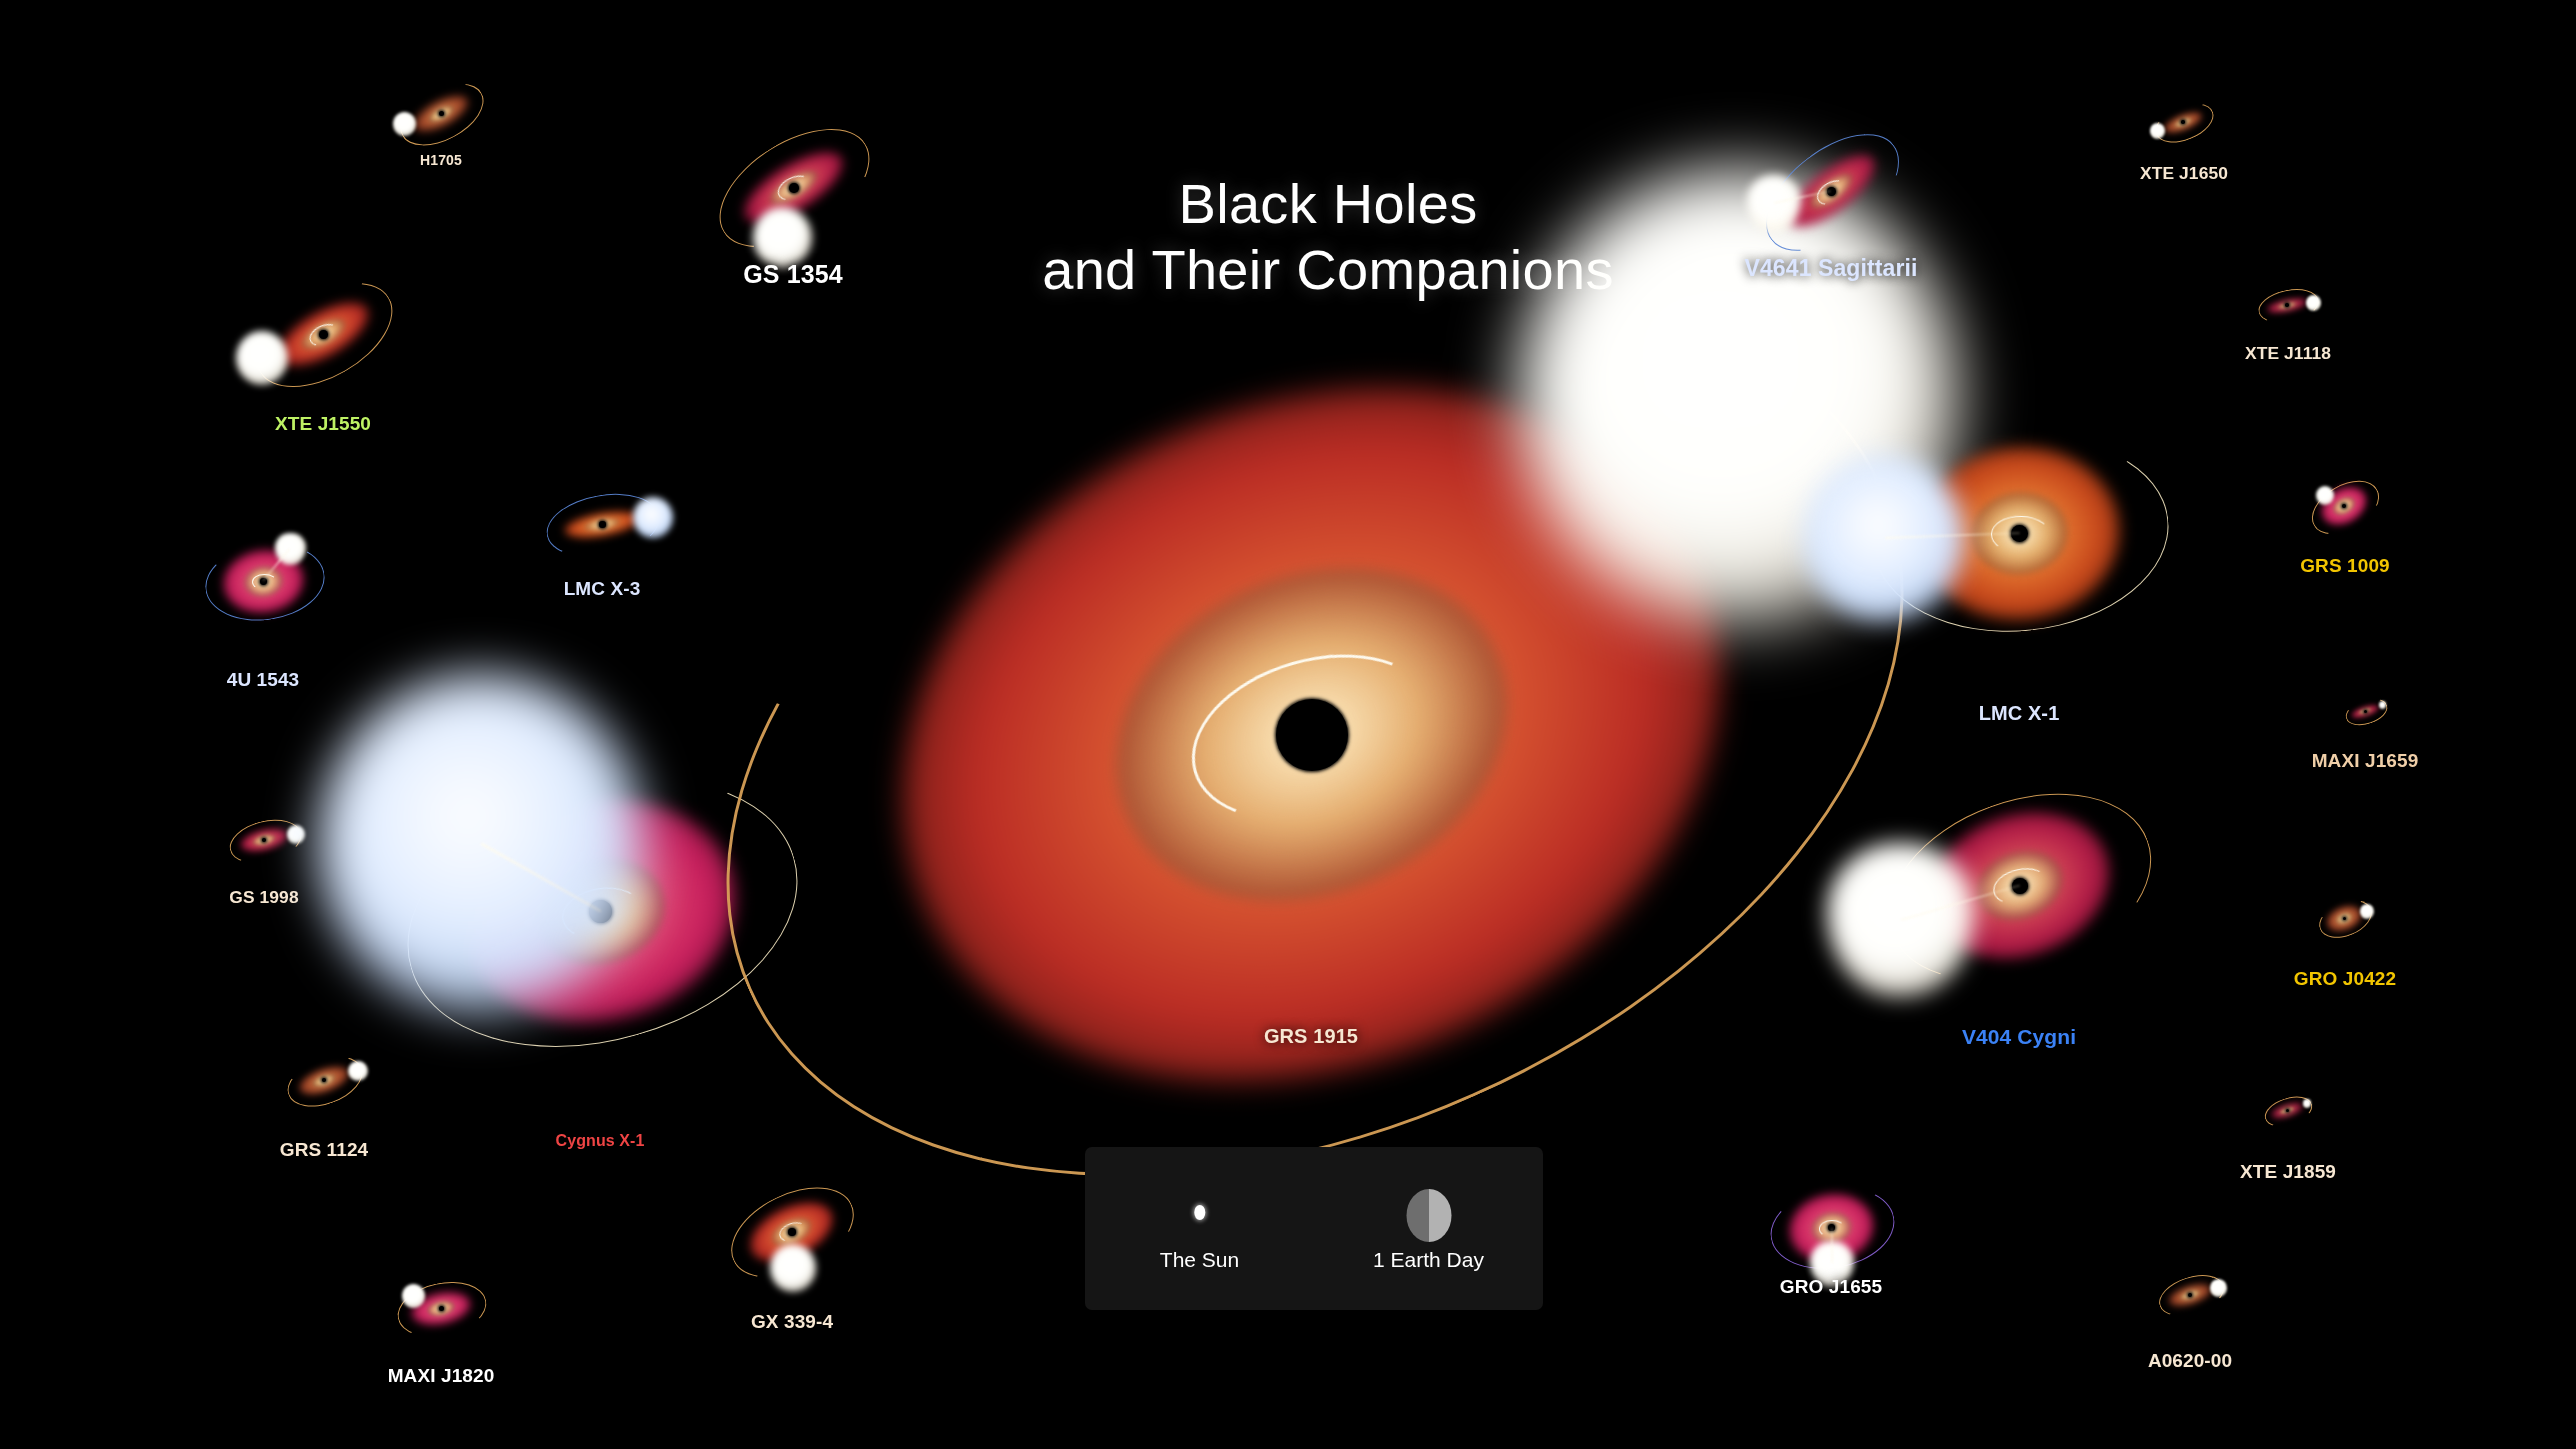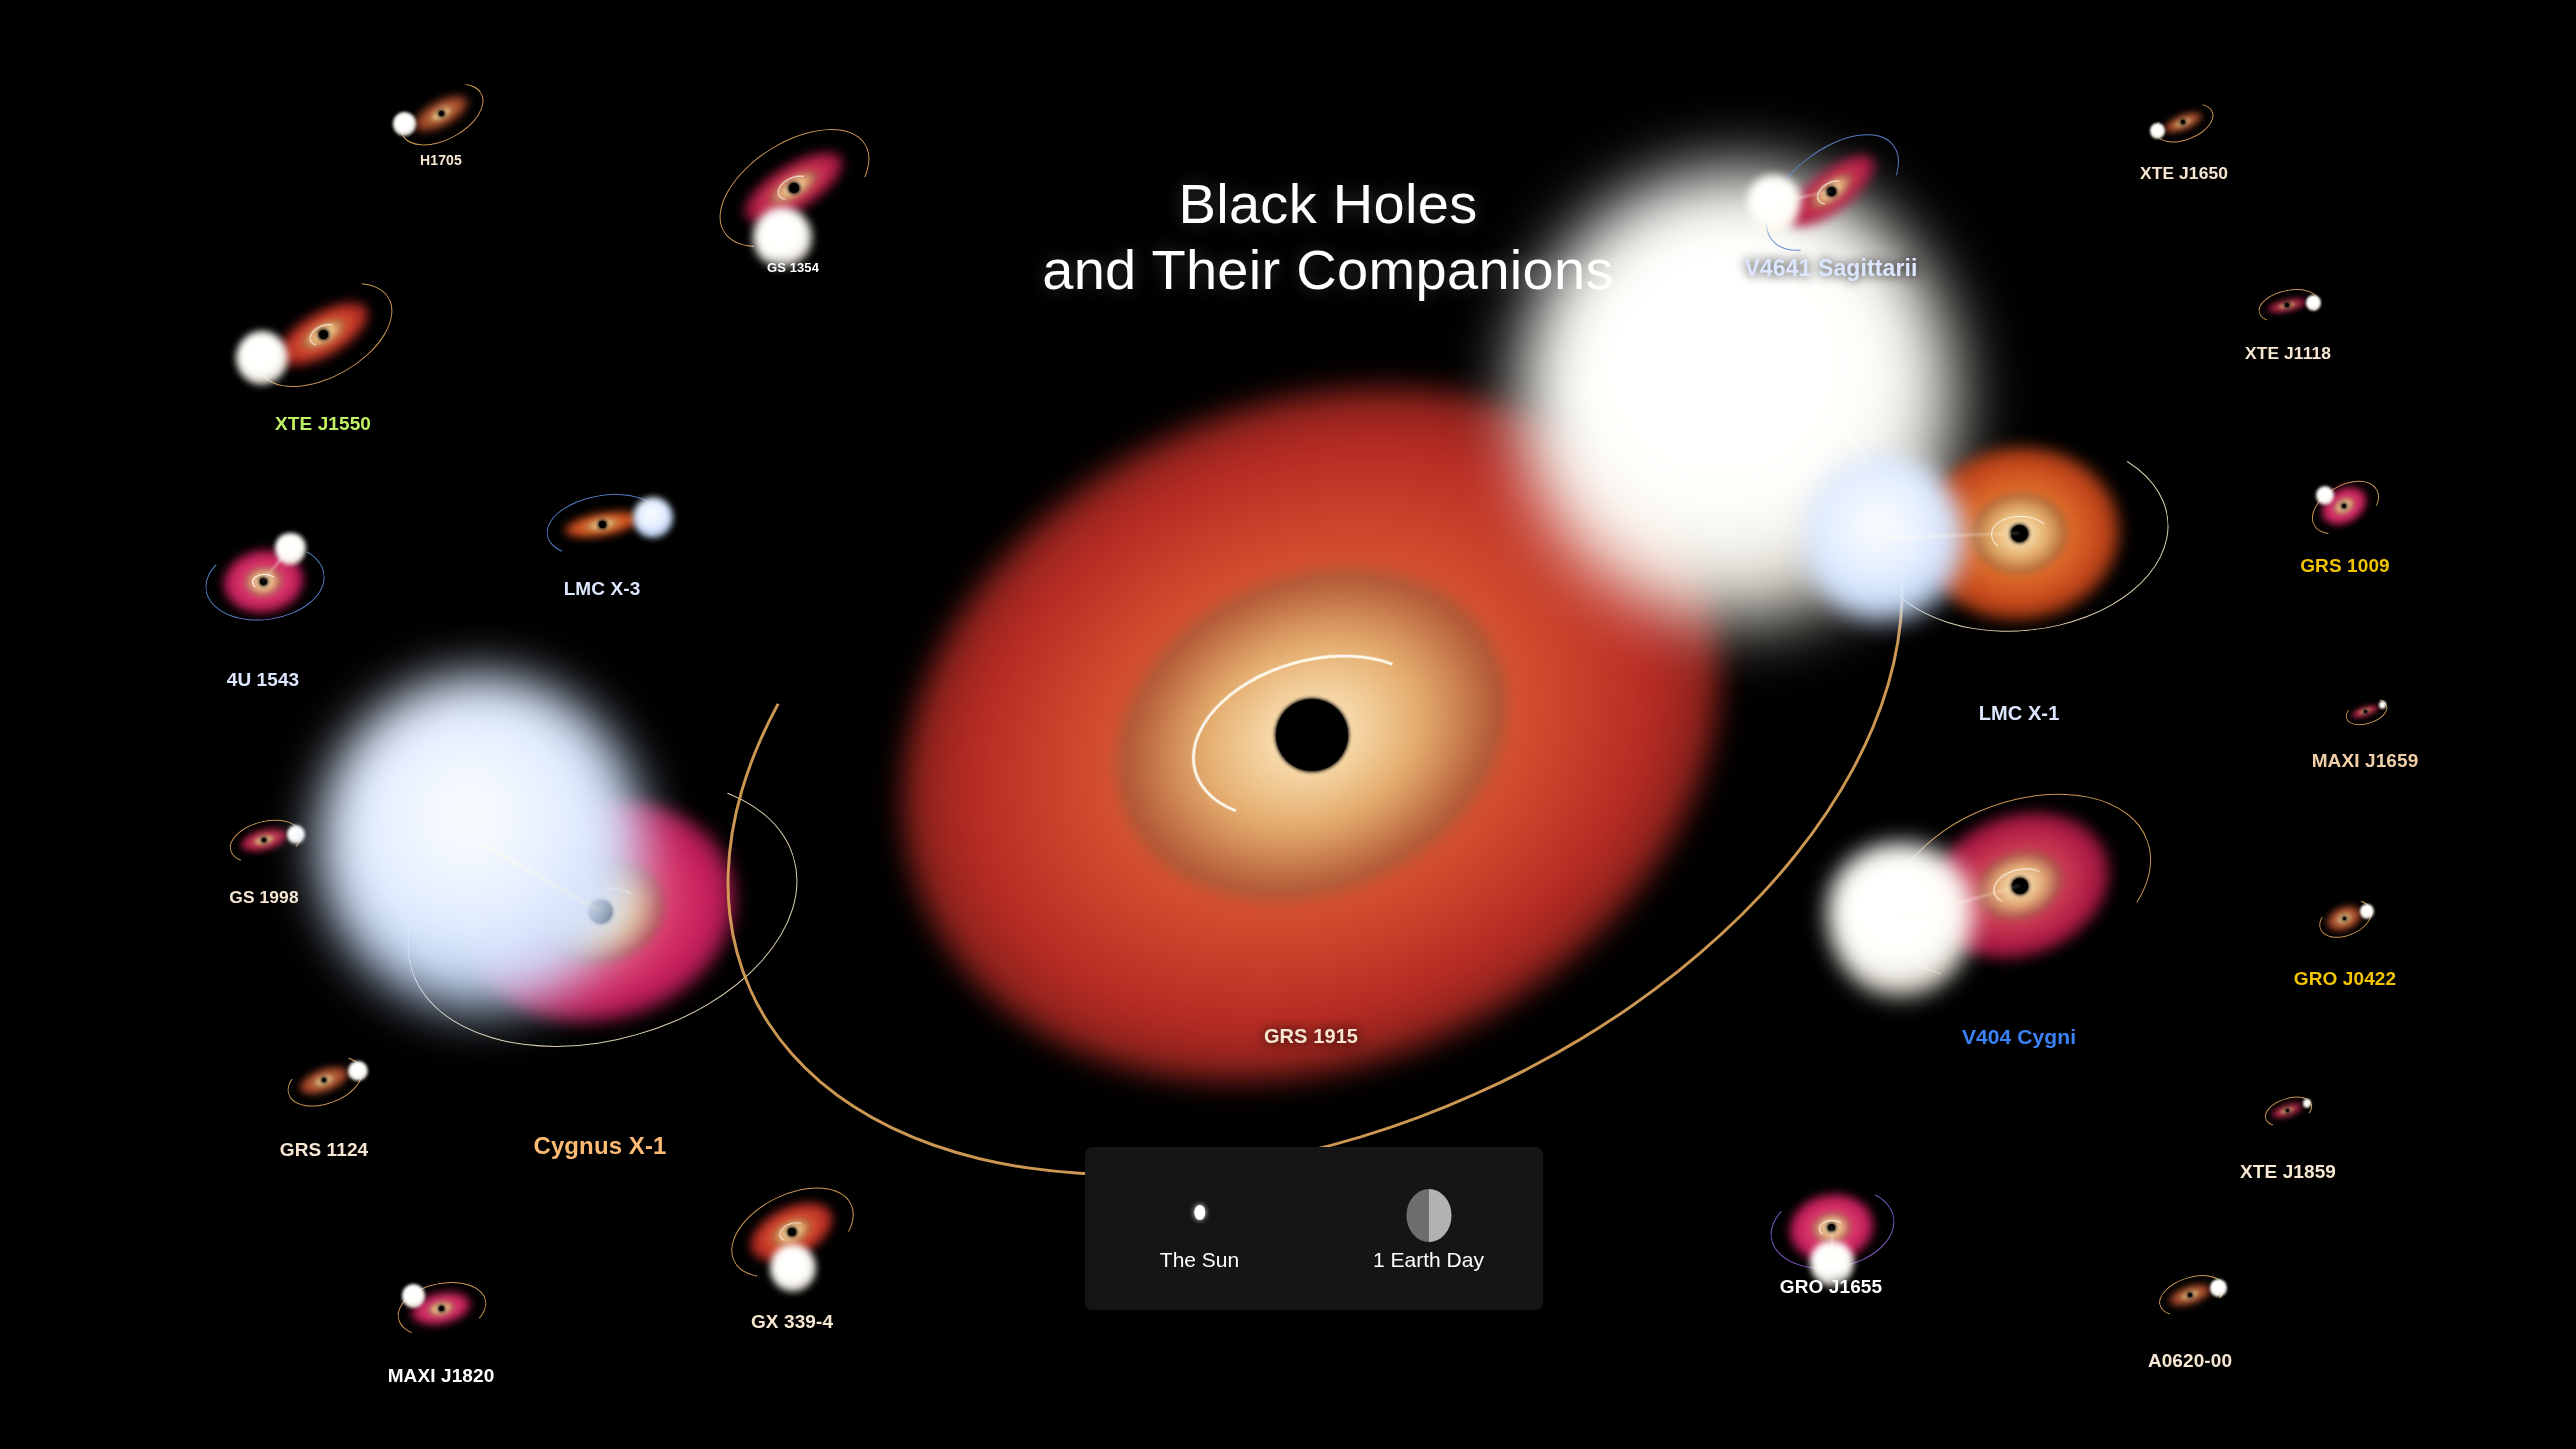--- a/index.html
+++ b/index.html
@@ -131,21 +131,21 @@
       <div class="system" style="left: 737px; top: 131px; width: 113px; height: 113px;">
         <div class="orbit cut-b" style="--oc: #dda45a; left: -26px; top: 11.3px; width: 165px; height: 90px; border-width: 1.2px; transform: rotate(-32deg); opacity: 0.92;"></div>
         <div class="disk" style="left: 0px; top: 34px; width: 113px; height: 45px; transform: rotate(-32deg);">
           <div class="halo" style="--hb: 5.5px; background: radial-gradient(rgb(255, 226, 184) 0%, rgb(213, 74, 86) 26%, rgb(176, 26, 70) 58%, rgba(78, 10, 34, 0) 100%);"></div>
           <div class="inner" style="--ib: 2.5px;"></div>
         </div>
         <div class="bh" style="left: 52px; top: 52px; width: 9.6px; height: 9.6px;"></div>
         <div class="photon" style="left: 40px; top: 46px; width: 33px; height: 20px; border-width: 1.1px; transform: rotate(-24deg);"></div>
         <div class="star" style="left: 16.3px; top: 76px; width: 59px; height: 61px; --sb: 4.4px; background: radial-gradient(circle at 46% 42%, rgb(255, 255, 255) 0%, rgb(255, 255, 252) 46%, rgba(255, 250, 238, 0.88) 66%, rgba(255, 248, 230, 0) 100%);"></div>
       </div>
-      <div class="label" style="left: 793px; top: 260px; color: rgb(255, 255, 255); font-size: 13px;">GS 1354</div>
+      <div class="label" style="left: 793px; top: 260px; color: rgb(255, 255, 255); font-size: 25px;">GS 1354</div>
       <div class="system" style="left: 273px; top: 284px; width: 101px; height: 101px;">
         <div class="orbit cut-t" style="--oc: #dda45a; left: -23px; top: 9.4px; width: 147px; height: 82px; border-width: 1.1px; transform: rotate(-30deg); opacity: 0.92;"></div>
         <div class="disk" style="left: 0px; top: 28px; width: 101px; height: 44px; transform: rotate(-30deg);">
           <div class="halo" style="--hb: 5.2px; background: radial-gradient(rgb(255, 214, 160) 0%, rgb(223, 96, 52) 26%, rgb(186, 44, 36) 58%, rgba(92, 14, 18, 0) 100%);"></div>
           <div class="inner" style="--ib: 2.4px;"></div>
         </div>
         <div class="bh" style="left: 46px; top: 46px; width: 8.6px; height: 8.6px;"></div>
         <div class="photon" style="left: 36px; top: 41px; width: 29px; height: 18px; border-width: 1px; transform: rotate(-22deg);"></div>
         <div class="star" style="left: -37px; top: 47px; width: 52px; height: 54px; --sb: 3.9px; background: radial-gradient(circle at 46% 42%, rgb(255, 255, 255) 0%, rgb(255, 255, 252) 46%, rgba(255, 250, 238, 0.88) 66%, rgba(255, 248, 230, 0) 100%);"></div>
       </div>
@@ -206,21 +206,21 @@
         <div class="orbit cut-t" style="--oc: #efe2bd; left: -62px; top: 9.7px; width: 397px; height: 252px; border-width: 1.9px; transform: rotate(-16deg); opacity: 0.92;"></div>
         <div class="disk" style="left: 0px; top: 27px; width: 272px; height: 217px; transform: rotate(-16deg);">
           <div class="halo" style="--hb: 8.6px; background: radial-gradient(rgb(255, 228, 190) 0%, rgb(225, 70, 112) 26%, rgb(198, 30, 92) 58%, rgba(82, 8, 42, 0) 100%);"></div>
           <div class="inner" style="--ib: 3.9px;"></div>
         </div>
         <div class="bh" style="left: 124px; top: 124px; width: 23px; height: 23px;"></div>
         <div class="photon" style="left: 97px; top: 112px; width: 79px; height: 49px; border-width: 1.7px; transform: rotate(-8deg);"></div>
         <div class="star" style="left: -147px; top: -102px; width: 326px; height: 339px; --sb: 24.5px; background: radial-gradient(circle at 46% 42%, rgb(255, 255, 255) 0%, rgb(222, 235, 255) 46%, rgba(200, 222, 255, 0.92) 66%, rgba(176, 204, 255, 0) 100%);"></div>
         <div class="stream" style="left: 16px; top: 66px; width: 138px; height: 2.8px; transform-origin: 0px 50%; transform: rotate(29.5058deg); opacity: 0.85;"></div>
       </div>
-      <div class="label" style="left: 600px; top: 1132px; color: #fdba74; font-size: 24px;">Cygnus X-1</div>
+      <div class="label" style="left: 600px; top: 1132px; color: #ef4444; font-size: 16px;">Cygnus X-1</div>
       <div class="system" style="left: 747px; top: 1187px; width: 89px; height: 89px;">
         <div class="orbit cut-b" style="--oc: #dda45a; left: -20.4px; top: 6.6px; width: 129px; height: 75px; border-width: 1.1px; transform: rotate(-26deg); opacity: 0.92;"></div>
         <div class="disk" style="left: 0px; top: 19.5px; width: 89px; height: 50px; transform: rotate(-26deg);">
           <div class="halo" style="--hb: 4.9px; background: radial-gradient(rgb(255, 214, 160) 0%, rgb(223, 96, 52) 26%, rgb(186, 44, 36) 58%, rgba(92, 14, 18, 0) 100%);"></div>
           <div class="inner" style="--ib: 2.2px;"></div>
         </div>
         <div class="bh" style="left: 41px; top: 41px; width: 7.5px; height: 7.5px;"></div>
         <div class="photon" style="left: 31.5px; top: 36px; width: 25.6px; height: 16px; border-width: 1px; transform: rotate(-18deg);"></div>
         <div class="star" style="left: 23px; top: 57px; width: 46px; height: 48px; --sb: 3.5px; background: radial-gradient(circle at 46% 42%, rgb(255, 255, 255) 0%, rgb(255, 255, 252) 46%, rgba(255, 250, 238, 0.88) 66%, rgba(255, 248, 230, 0) 100%);"></div>
       </div>

